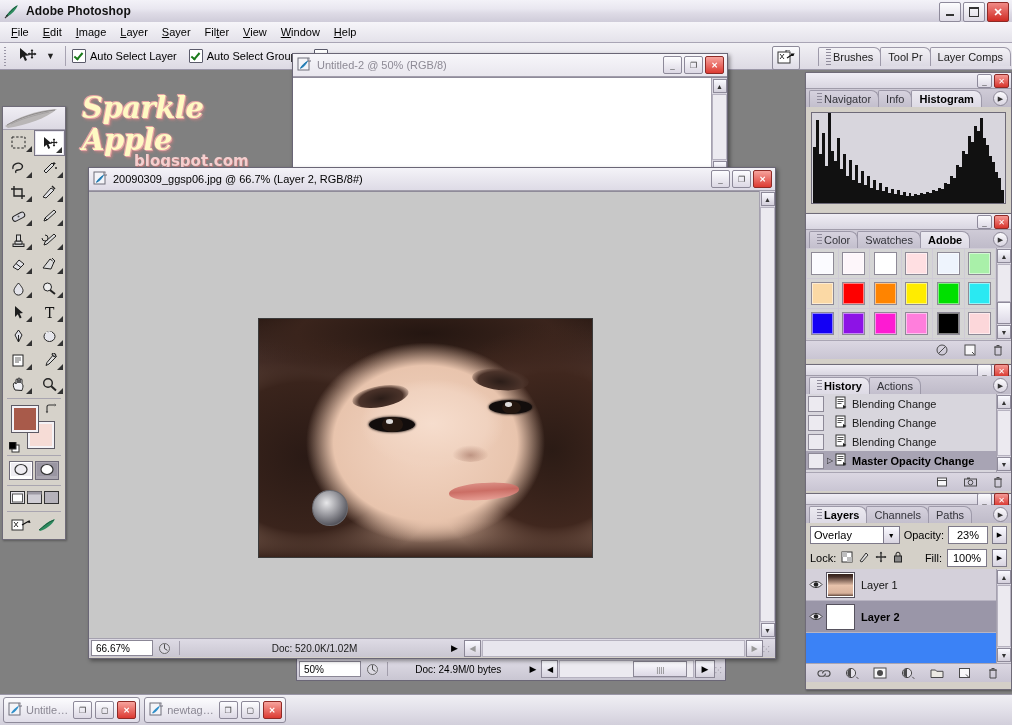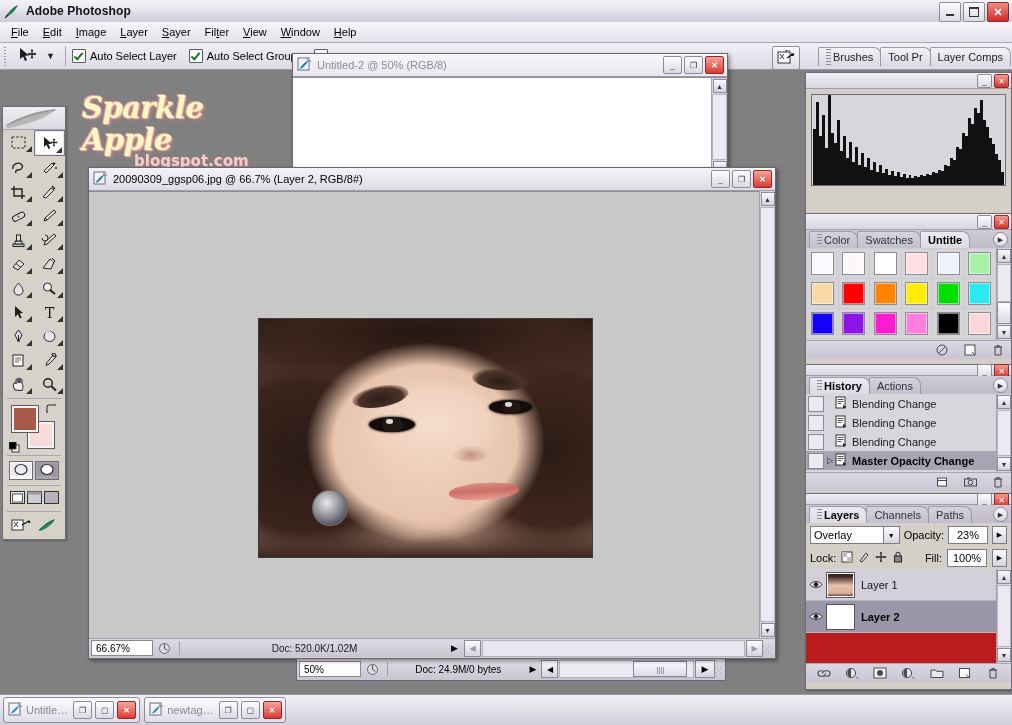--- a/index.html
+++ b/index.html
@@ -290,20 +290,33 @@
       <span>Layer Comps</span>
     </div>
   </div>
 
   <div class="palette" style="left:805px; top:72px; width:205px; height:140px;">
     <div class="pal-titlebar">
       <div class="pbtns">
         <div class="pbtn">_</div>
         <div class="pbtn close">✕</div>
       </div>
+    </div>
+    <div class="pal-tabs">
+      <div class="pal-tab">
+        <span class="well-grip" style="height:12px"></span>
+        <span>Navigator</span>
+      </div>
+      <div class="pal-tab">
+        <span>Info</span>
+      </div>
+      <div class="pal-tab active">
+        <span>Histogram</span>
+      </div>
+      <div class="pal-menu-btn">▶</div>
     </div>
     <div class="pal-body" style="padding:5px;">
       <div style="height:90px;background:#d8d6dd;border:1px solid #6e6a78;position:relative;overflow:hidden;">
         <div id="histo-bars" style="position:absolute;left:1px;right:1px;bottom:0;top:0;display:flex;align-items:flex-end;">
             <div style="flex: 1 1 0%; background: rgb(17, 17, 17); height: 62%;"></div>
             <div style="flex: 1 1 0%; background: rgb(17, 17, 17); height: 92%;"></div>
             <div style="flex: 1 1 0%; background: rgb(17, 17, 17); height: 55%;"></div>
             <div style="flex: 1 1 0%; background: rgb(17, 17, 17); height: 78%;"></div>
             <div style="flex: 1 1 0%; background: rgb(17, 17, 17); height: 41%;"></div>
             <div style="flex: 1 1 0%; background: rgb(17, 17, 17); height: 100%;"></div>
@@ -379,21 +392,21 @@
     </div>
     <div class="pal-tabs">
       <div class="pal-tab">
         <span class="well-grip" style="height:12px"></span>
         <span>Color</span>
       </div>
       <div class="pal-tab">
         <span>Swatches</span>
       </div>
       <div class="pal-tab active">
-        <span>Untitle</span>
+        <span>Adobe</span>
       </div>
       <div class="pal-menu-btn">▶</div>
     </div>
     <div class="pal-body" style="display:flex;height:92px;">
       <div id="styles-grid" style="flex:1;display:grid;grid-template-columns:repeat(6,1fr);grid-auto-rows:29px;overflow:hidden;background:#cfcbd6;gap:1px;padding:1px;">
           <div style="background: rgb(213, 213, 213); display: flex; align-items: center; justify-content: center;">
             <div style="width: 21px; height: 21px; background: rgb(251, 251, 255); border: 1px solid rgb(142, 138, 151); box-shadow: rgba(255, 255, 255, 0.5) 0px 0px 0px 1px inset;"></div>
           </div>
           <div style="background: rgb(213, 213, 213); display: flex; align-items: center; justify-content: center;">
             <div style="width: 21px; height: 21px; background: rgb(253, 246, 250); border: 1px solid rgb(142, 138, 151); box-shadow: rgba(255, 255, 255, 0.5) 0px 0px 0px 1px inset;"></div>
@@ -630,21 +643,21 @@
       </span>
       <span style="flex:1"></span>
       <span style="font-size:11px;">Fill:</span>
       <div style="width:38px;height:16px;background:#fff;border:1px solid #7d7989;display:flex;align-items:center;justify-content:center;font-size:11px;">
         <span>100%</span>
       </div>
       <span style="width:13px;height:16px;border:1px solid #7d7989;background:linear-gradient(to bottom,#fafaff,#d8d4e0);display:flex;align-items:center;justify-content:center;font-size:7px;">▶</span>
     </div>
 
     <div style="display:flex;height:94px;">
-      <div id="layers-list" style="flex:1;background:#b91c1c;overflow:hidden;">
+      <div id="layers-list" style="flex:1;background:#3b82f6;overflow:hidden;">
           <div style="display: flex; align-items: center; height: 31px; border-bottom: 1px solid rgb(184, 180, 194); background: rgb(212, 208, 218);">
             <span style="width:20px;display:flex;justify-content:center;">
               <svg width="14" height="11" viewBox="0 0 14 11">
                 <path d="M1 5.5 C4 1.5 10 1.5 13 5.5 C10 9.5 4 9.5 1 5.5 Z" fill="#eceaf0" stroke="#333"></path>
                 <circle cx="7" cy="5.5" r="2.3" fill="#222"></circle>
               </svg>
             </span>
             <span style="width:27px;height:24px;border:1px solid #56525e;background:linear-gradient(to bottom,#2a1a14 0%,#47302a 16%,#e7c2ab 52%,#d9b29b 84%,#3b251d 100%);margin-right:6px;box-shadow:0 0 0 1px #fff inset;"></span>
             <span style="font-size:11px;color:#111;">Layer 1</span>
           </div>

